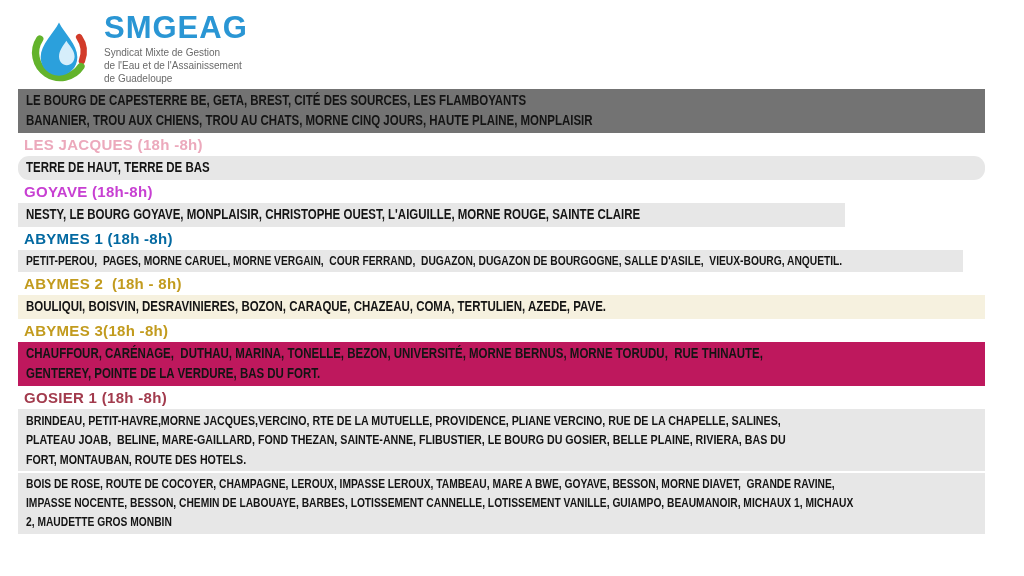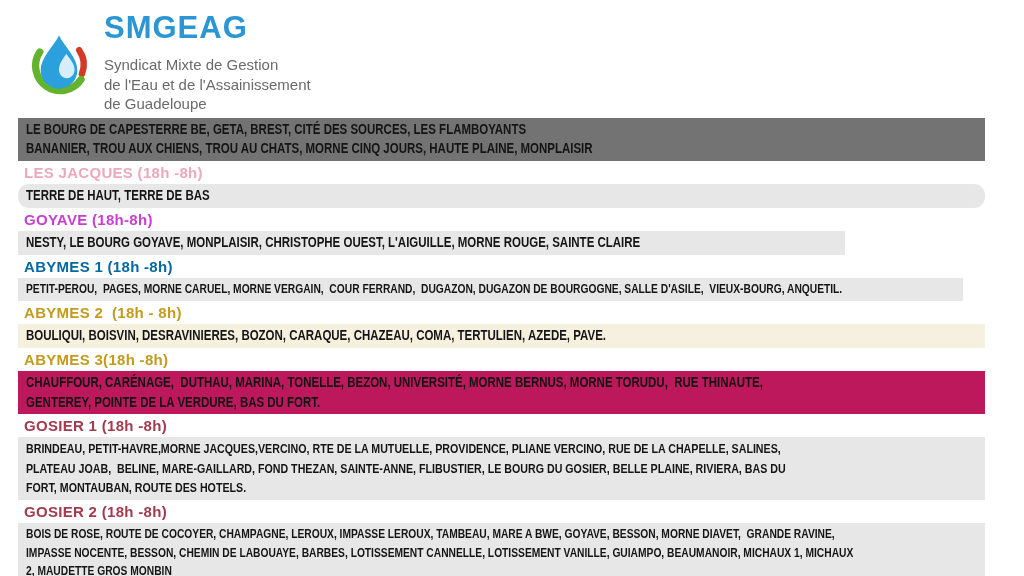--- a/index.html
+++ b/index.html
@@ -3,26 +3,26 @@
 <meta charset="utf-8">
 <style>
   html,body { margin:0; padding:0; }
   body {
     width:1024px; height:576px;
     background:#ffffff;
     font-family:"Liberation Sans", sans-serif;
     overflow:hidden;
   }
   
-  .logo-wrap { display:flex; align-items:center; gap:12px; margin:12px 0 4px 26px; }
+  .logo-wrap { display:flex; align-items:flex-end; gap:12px; margin:12px 0 4px 26px; }
   .logo-mark { width:66px; height:70px; flex:0 0 auto; }
   .brand-name {
     font-size:31px; font-weight:bold; letter-spacing:1px; line-height:1;
   }
-  .brand-sub { font-size:15px; color:#6a6a6a; line-height:1.3; margin-top:12px; }
+  .brand-sub { font-size:10px; color:#6a6a6a; line-height:1.3; margin-top:3px; }
   .brand-sub div { white-space:pre; }
 
   
   .sections { margin-left:18px; }
   .sec { margin-bottom:2px; }
   .sec-title {
     font-size:15px; font-weight:bold; line-height:1.2;
     margin:3px 0 2px 6px; white-space:pre; letter-spacing:.3px;
   }
   .sec-body { width:951px; padding:2px 8px; }
@@ -106,21 +106,20 @@
   <section class="sec s7">
     <h2 class="sec-title" style="color: rgb(162, 59, 77);">GOSIER 1 (18h -8h)</h2>
     <div class="sec-body" style="background-color: rgb(231, 231, 231);">
       <div class="line">BRINDEAU, PETIT-HAVRE,MORNE JACQUES,VERCINO, RTE DE LA MUTUELLE, PROVIDENCE, PLIANE VERCINO, RUE DE LA CHAPELLE, SALINES,</div>
       <div class="line">PLATEAU JOAB,  BELINE, MARE-GAILLARD, FOND THEZAN, SAINTE-ANNE, FLIBUSTIER, LE BOURG DU GOSIER, BELLE PLAINE, RIVIERA, BAS DU</div>
       <div class="line">FORT, MONTAUBAN, ROUTE DES HOTELS.</div>
     </div>
   </section>
 
   <section class="sec s8">
-    <h2 class="sec-title" style="color: rgb(162, 59, 77);">GOSIER 2 (18h -8h)</h2>
     <div class="sec-body" style="background-color: rgb(231, 231, 231);">
       <div class="line">BOIS DE ROSE, ROUTE DE COCOYER, CHAMPAGNE, LEROUX, IMPASSE LEROUX, TAMBEAU, MARE A BWE, GOYAVE, BESSON, MORNE DIAVET,  GRANDE RAVINE,</div>
       <div class="line">IMPASSE NOCENTE, BESSON, CHEMIN DE LABOUAYE, BARBES, LOTISSEMENT CANNELLE, LOTISSEMENT VANILLE, GUIAMPO, BEAUMANOIR, MICHAUX 1, MICHAUX</div>
       <div class="line">2, MAUDETTE GROS MONBIN</div>
     </div>
   </section>
 
 </main>
 
 </body></html>

